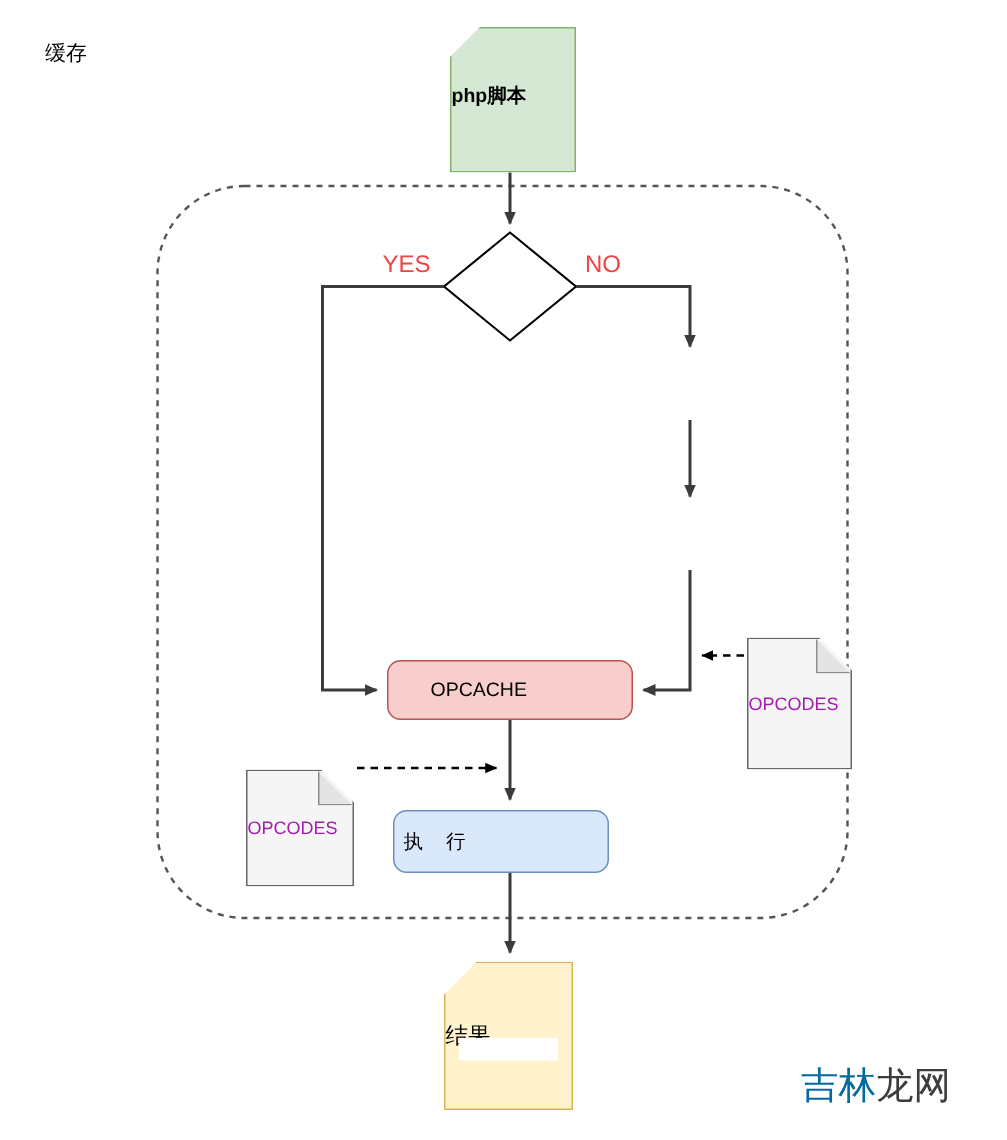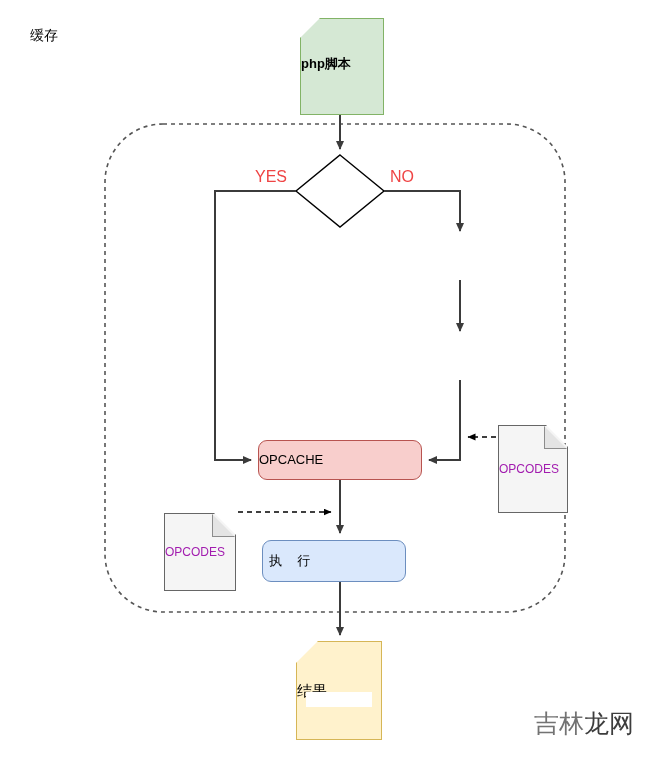--- a/index.html
+++ b/index.html
@@ -88,21 +88,21 @@
     background: #f8cecc;
     border: 1px solid #b85450;
   }
   #lexing-parsing-node {
     left: 381px; top: 238px; width: 158px; height: 42px;
   }
   #compile-node {
     left: 381px; top: 338px; width: 158px; height: 42px;
   }
   #opcache-node {
-    left: 258px; top: 440px; width: 164px; height: 40px;
+    left: 258px; top: 440px; width: 164px; height: 40px; padding-left: 28px;
   }
   #execute-node {
     left: 262px; top: 540px; width: 144px; height: 42px; font-family: Liberation Serif, serif;
   }
   .spaced { letter-spacing: 6px; text-indent: 6px; }
 
   
   .note-doc {
     background: #f5f5f5;
     border: 1px solid #666666;
@@ -146,21 +146,21 @@
   }
 
   
   #watermark {
     position: absolute;
     left: 534px; top: 707px;
     font-size: 25px;
     font-family: "DejaVu Sans", sans-serif;
     white-space: nowrap;
   }
-  #watermark .wm-a { color: #737373; }
+  #watermark .wm-a { color: #0369a1; }
   #watermark .wm-b { color: #3d3d3d; }
 </style>
 </head>
 <body>
 
 <div id="canvas">
 
   <svg class="svg-layer" viewBox="0 0 671 760">
     <defs>
       <marker id="arrow" markerWidth="10" markerHeight="10" refX="8" refY="4" orient="auto" markerUnits="userSpaceOnUse">

